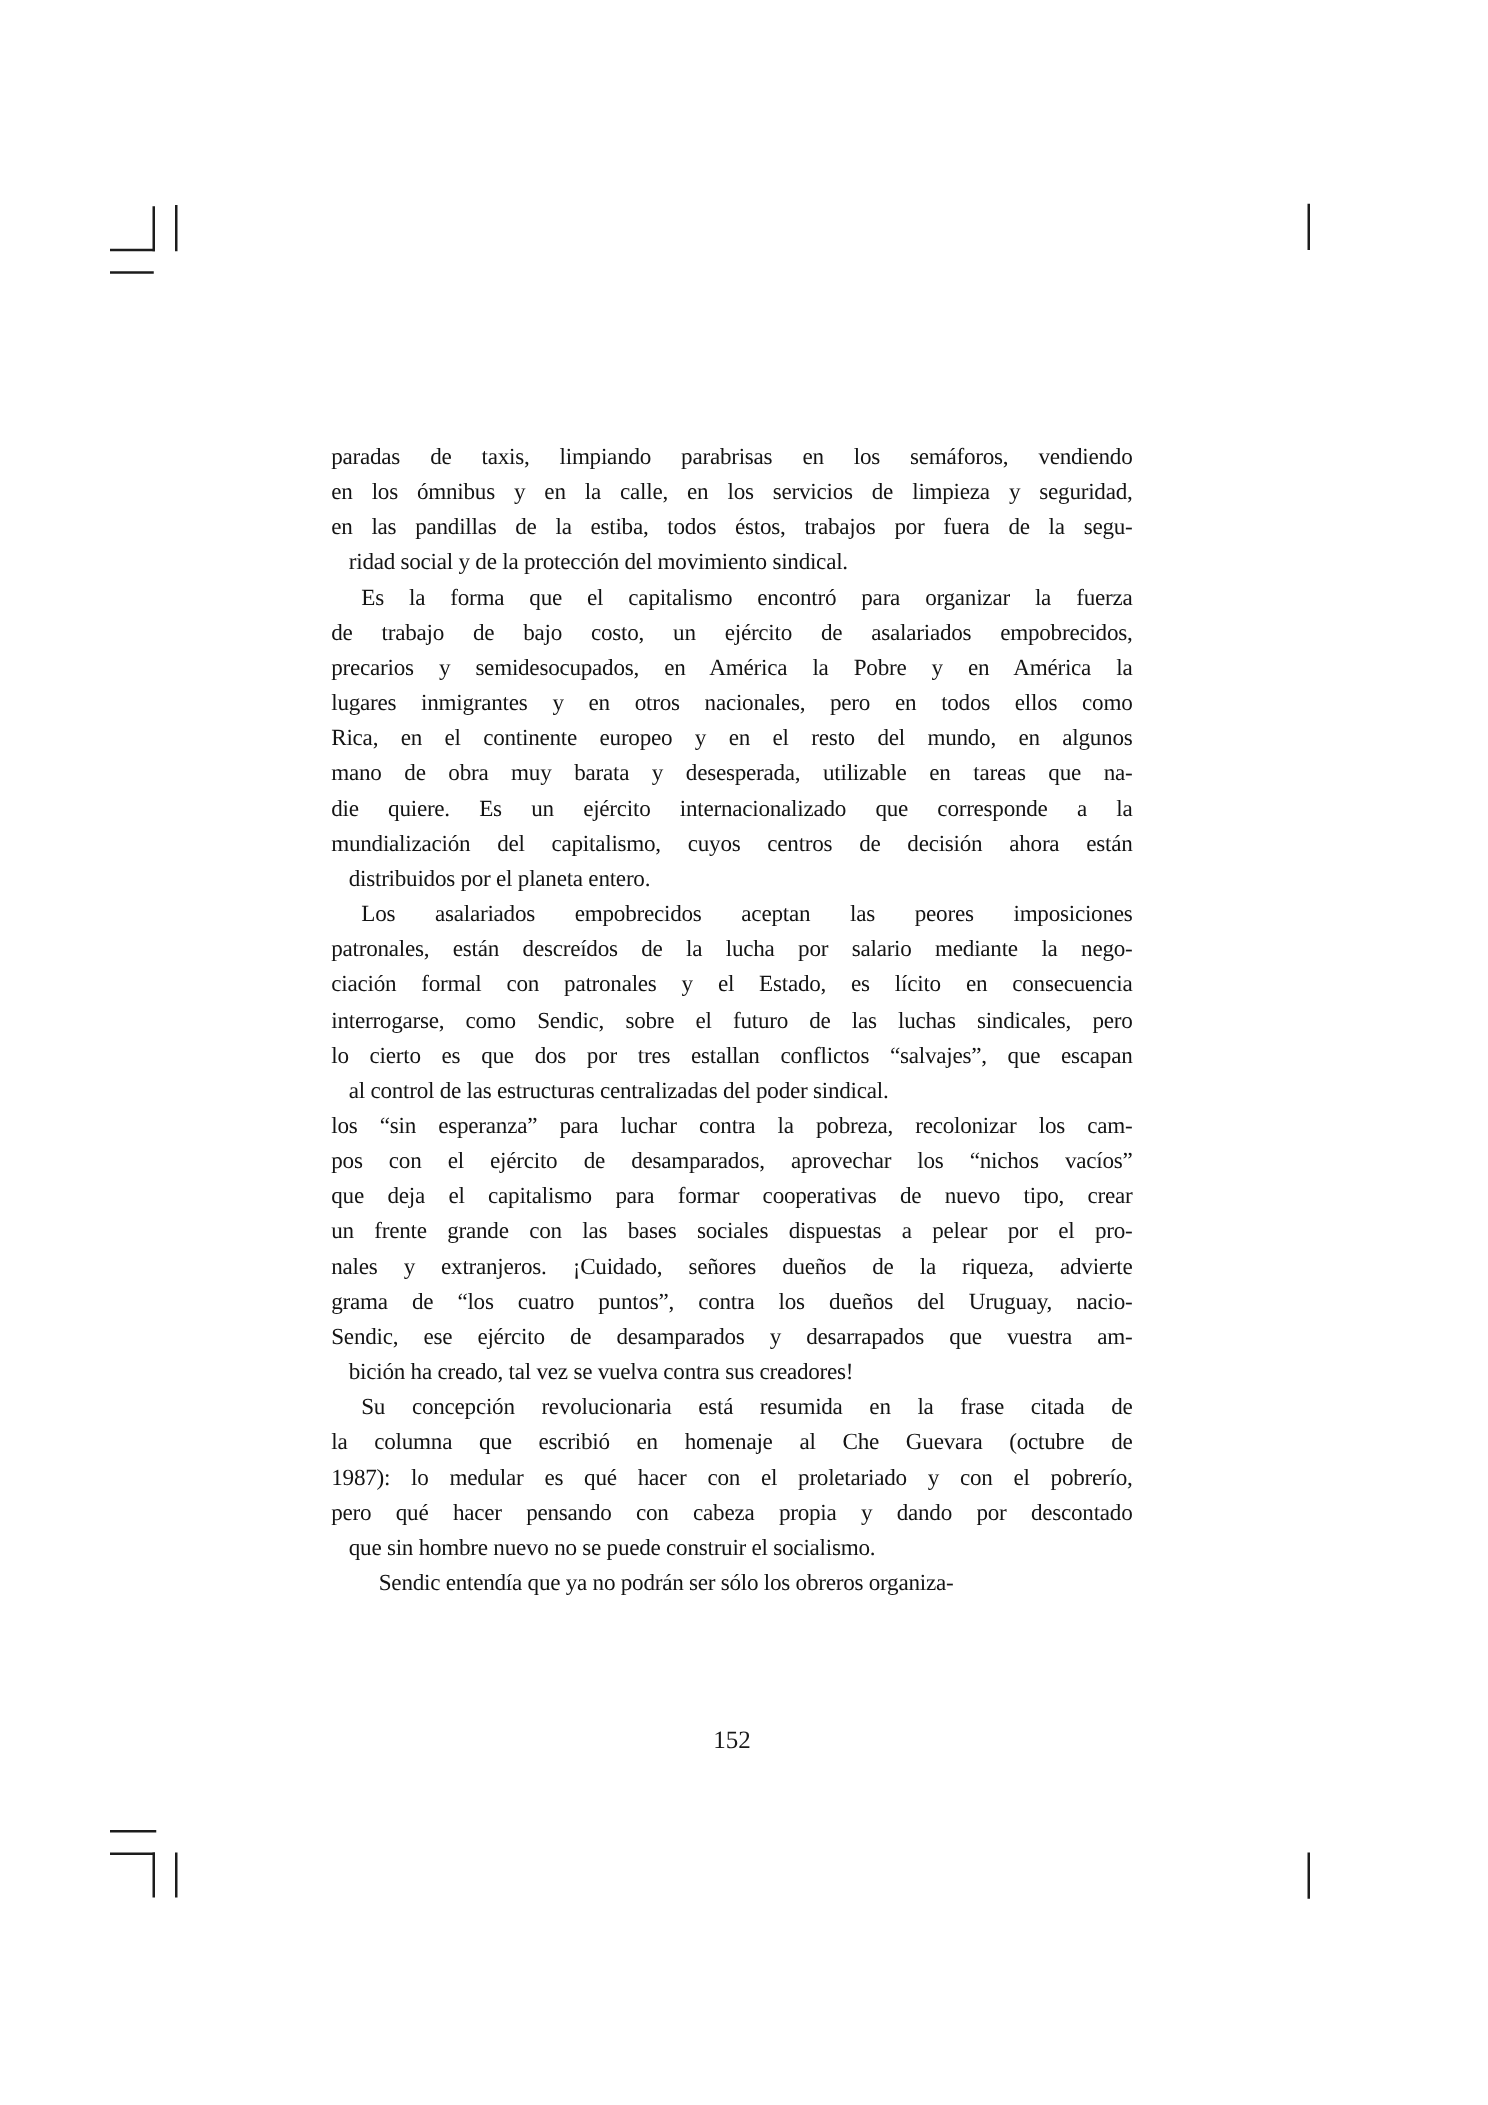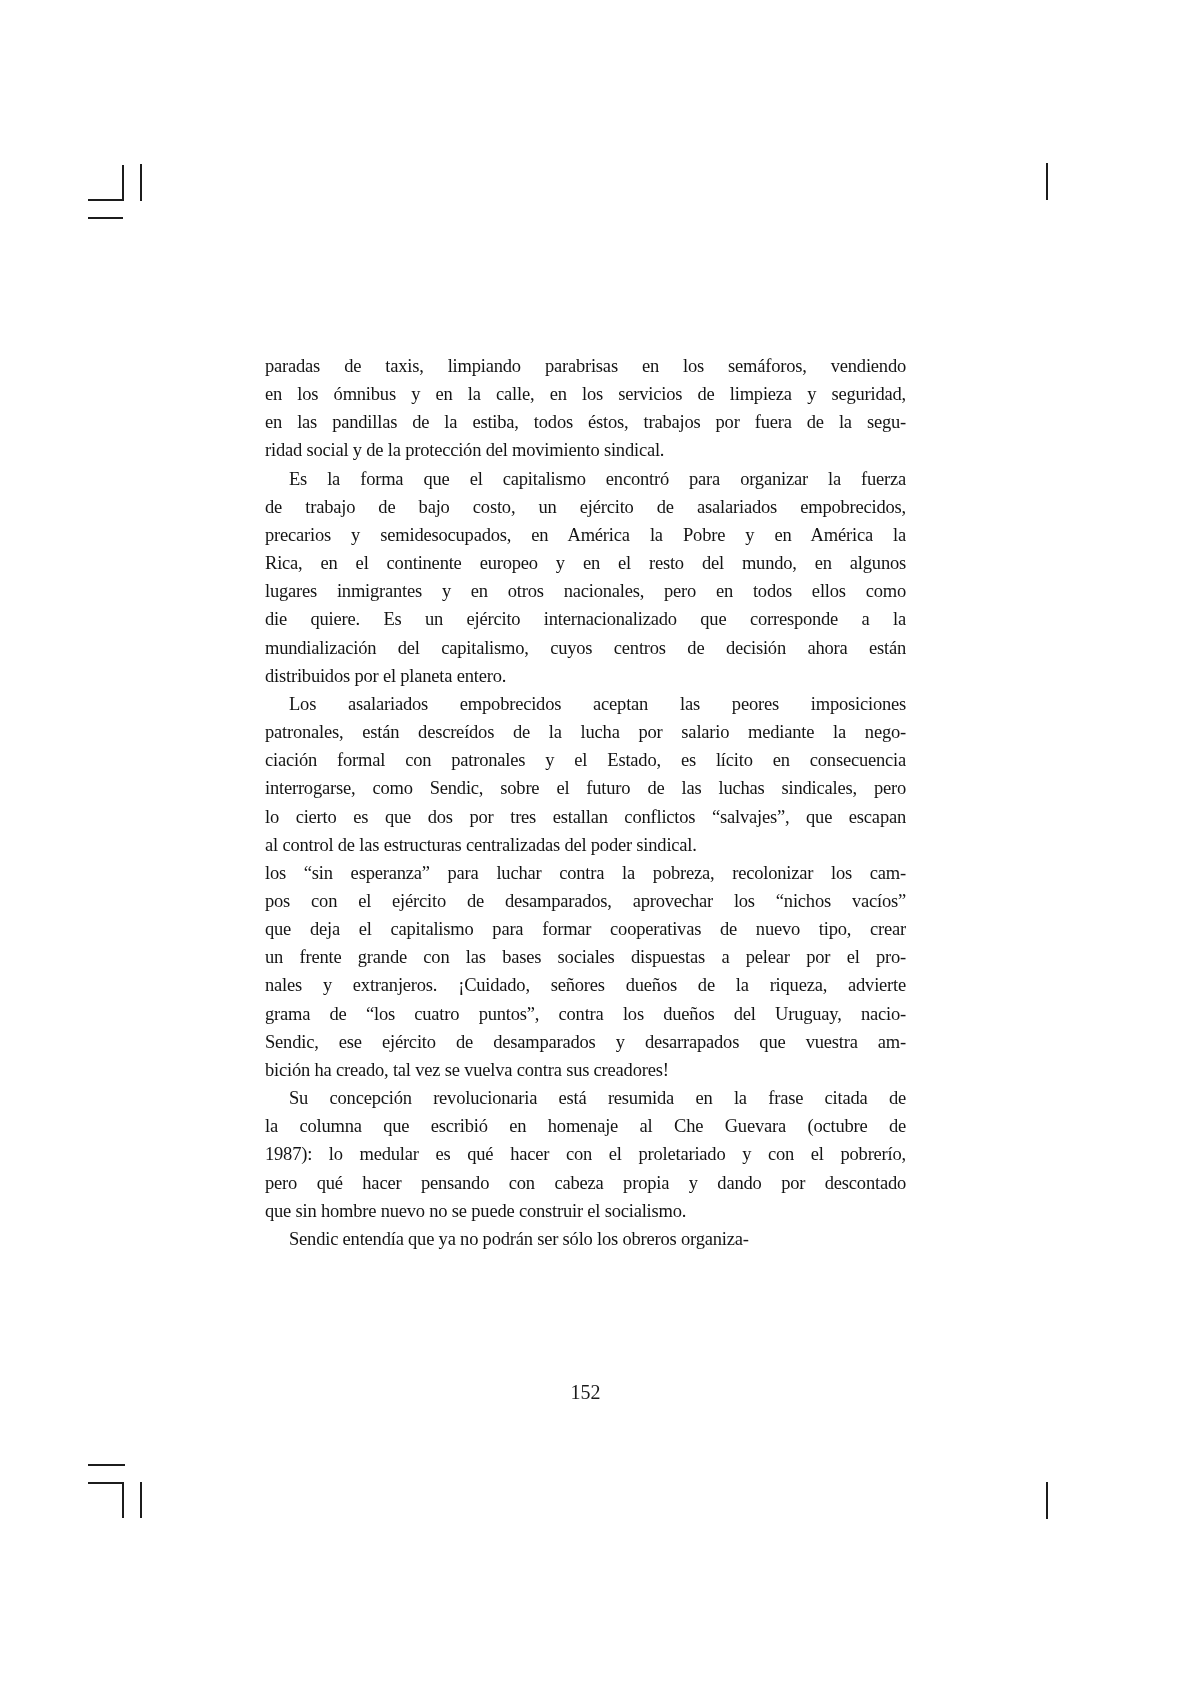--- a/index.html
+++ b/index.html
@@ -22,20 +22,21 @@
     letter-spacing:-0.2px;
     color:#141414;
   }
   #text-block .line{
     text-align:justify;
     text-align-last:justify;
     white-space:normal;
   }
   #text-block .line.para-end{
     text-align-last:left;
+    margin-left:14px;
   }
   #text-block .line.indent{
     text-indent:24px;
   }
   
   #folio{
     position:absolute;
     left:265px;top:1381px;width:641px;
     text-align:center;
     font-size:20px;
@@ -76,22 +77,23 @@
   </div>
 
   <div id="text-block">
       <div class="line">paradas de taxis, limpiando parabrisas en los semáforos, vendiendo</div>
       <div class="line">en los ómnibus y en la calle, en los servicios de limpieza y seguridad,</div>
       <div class="line">en las pandillas de la estiba, todos éstos, trabajos por fuera de la segu-</div>
       <div class="line para-end">ridad social y de la protección del movimiento sindical.</div>
       <div class="line indent">Es la forma que el capitalismo encontró para organizar la fuerza</div>
       <div class="line">de trabajo de bajo costo, un ejército de asalariados empobrecidos,</div>
       <div class="line">precarios y semidesocupados, en América la Pobre y en América la</div>
+      <div class="line">lugares inmigrantes y en otros nacionales, pero en todos ellos como</div>
       <div class="line">Rica, en el continente europeo y en el resto del mundo, en algunos</div>
-      <div class="line">lugares inmigrantes y en otros nacionales, pero en todos ellos como</div>
+      <div class="line">mano de obra muy barata y desesperada, utilizable en tareas que na-</div>
       <div class="line">die quiere. Es un ejército internacionalizado que corresponde a la</div>
       <div class="line">mundialización del capitalismo, cuyos centros de decisión ahora están</div>
       <div class="line para-end">distribuidos por el planeta entero.</div>
       <div class="line indent">Los asalariados empobrecidos aceptan las peores imposiciones</div>
       <div class="line">patronales, están descreídos de la lucha por salario mediante la nego-</div>
       <div class="line">ciación formal con patronales y el Estado, es lícito en consecuencia</div>
       <div class="line">interrogarse, como Sendic, sobre el futuro de las luchas sindicales, pero</div>
       <div class="line">lo cierto es que dos por tres estallan conflictos “salvajes”, que escapan</div>
       <div class="line para-end">al control de las estructuras centralizadas del poder sindical.</div>
       <div class="line">los “sin esperanza” para luchar contra la pobreza, recolonizar los cam-</div>

